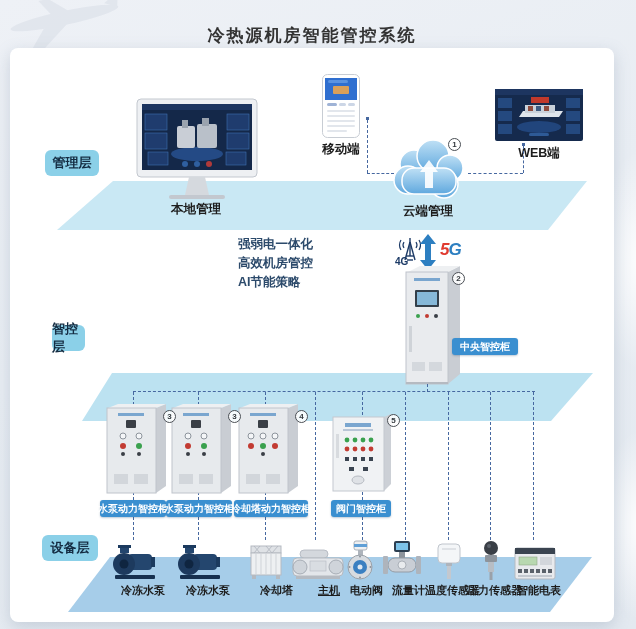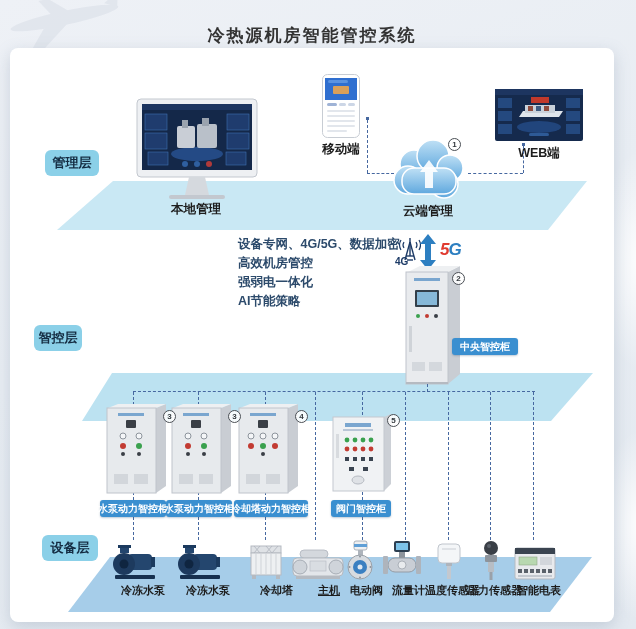--- a/index.html
+++ b/index.html
@@ -67,21 +67,21 @@
 
   <div class="abs card"></div>
 
   <div class="abs page-title">冷热源机房智能管控系统</div>
 
   <div class="abs band band1"></div>
   <div class="abs band band2"></div>
   <div class="abs band band3"></div>
 
   <div class="abs layer-pill" style="left:45px;top:150px;width:54px;height:26px;">管理层</div>
-  <div class="abs layer-pill" style="left:34px;top:325px;width:48px;height:26px;">智控层</div>
+  <div class="abs layer-pill" style="left:52px;top:325px;width:33px;height:26px;">智控层</div>
   <div class="abs layer-pill" style="left:42px;top:535px;width:56px;height:26px;">设备层</div>
 
   <svg class="abs" style="left:136px;top:98px;" width="122" height="106" viewBox="0 0 122 106">
     <rect x="1" y="1" width="120" height="78" rx="4" fill="#eef0f3" stroke="#c3c8cf"></rect>
     <rect x="6" y="6" width="110" height="66" fill="#142849"></rect>
     <rect x="6" y="6" width="110" height="6" fill="#1d3560"></rect>
     <rect x="9" y="16" width="22" height="16" fill="#1f3c6e" stroke="#3f6fae" stroke-width="0.6"></rect>
     <rect x="9" y="35" width="22" height="16" fill="#1f3c6e" stroke="#3f6fae" stroke-width="0.6"></rect>
     <rect x="12" y="54" width="20" height="13" fill="#1f3c6e" stroke="#3f6fae" stroke-width="0.6"></rect>
     <rect x="91" y="16" width="22" height="16" fill="#1f3c6e" stroke="#3f6fae" stroke-width="0.6"></rect>
@@ -157,23 +157,22 @@
   <div class="abs lbl lbl12" style="left:505px;top:145px;width:68px;">WEB端</div>
 
   <div class="abs dot" style="left:366px;top:117px;"></div>
   <div class="abs vdash" style="left:367px;top:120px;height:53px;"></div>
   <div class="abs hdash" style="left:367px;top:173px;width:27px;"></div>
   <div class="abs dot" style="left:522px;top:143px;"></div>
   <div class="abs vdash" style="left:523px;top:146px;height:27px;"></div>
   <div class="abs hdash" style="left:468px;top:173px;width:55px;"></div>
 
   <div class="abs features" style="left:238px;top:235px;">
-    <div>设备专网、4G/5G、数据加密</div>
+    <div>强弱电一体化</div>
     <div>高效机房管控</div>
-    <div>强弱电一体化</div>
     <div>AI节能策略</div>
   </div>
 
   <svg class="abs" style="left:395px;top:236px;" width="26" height="30" viewBox="0 0 26 30">
     <g stroke="#1c3a66" stroke-width="1.4" fill="none">
       <path d="M15 2 L15 20"></path>
       <path d="M11 20 L19 20"></path>
       <path d="M12 24 L18 24"></path>
       <path d="M15 6 L10 24"></path>
       <path d="M15 6 L20 24"></path>

